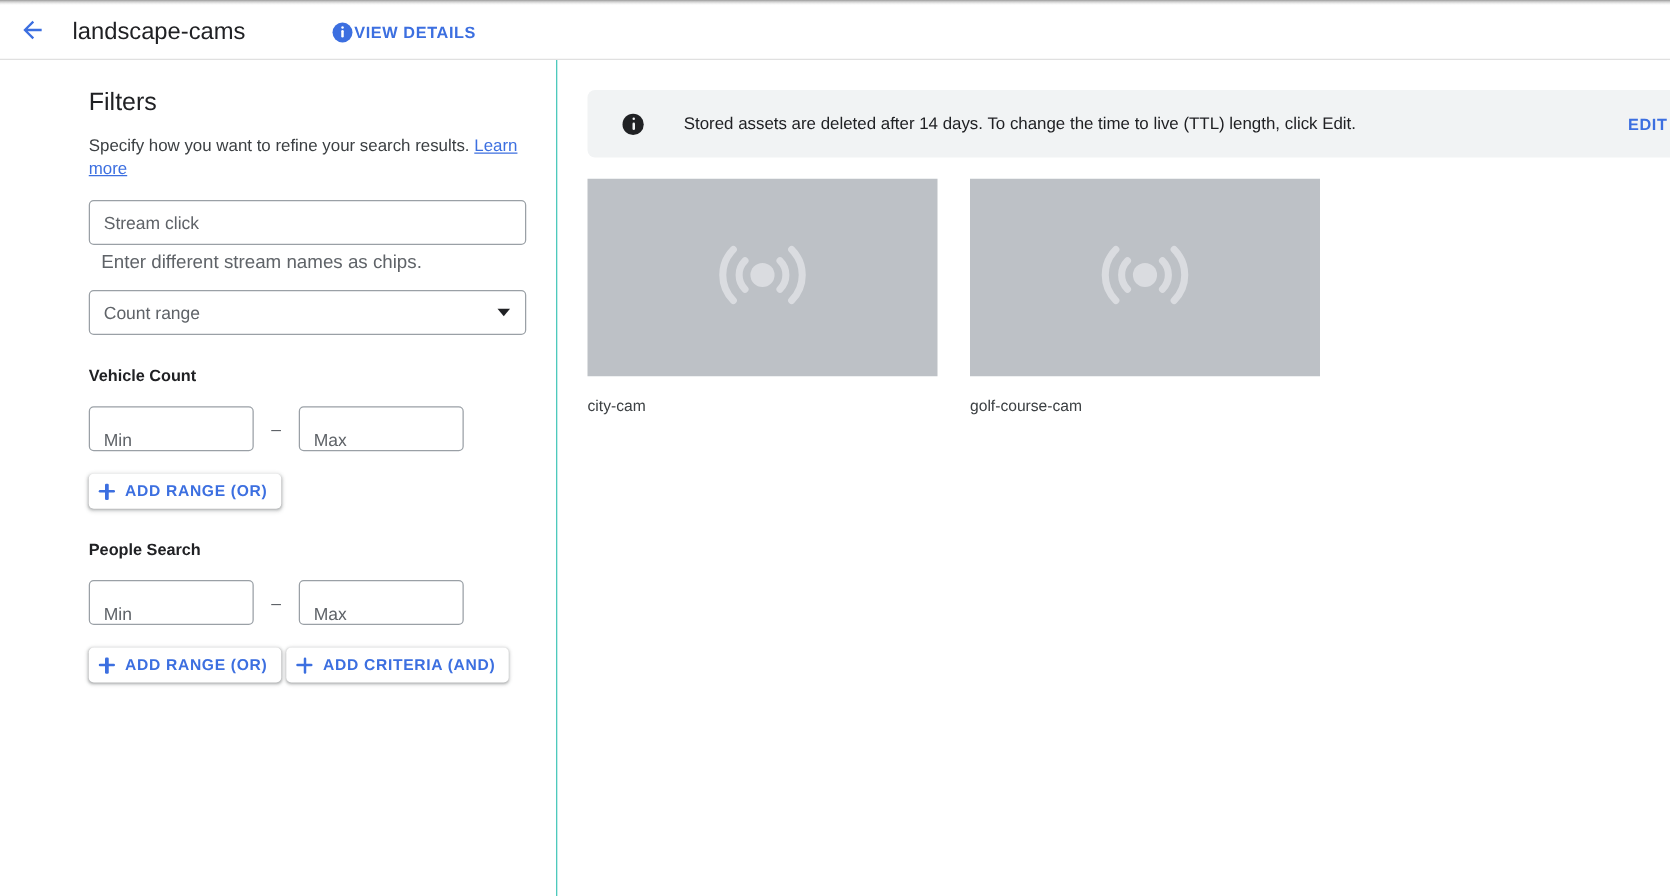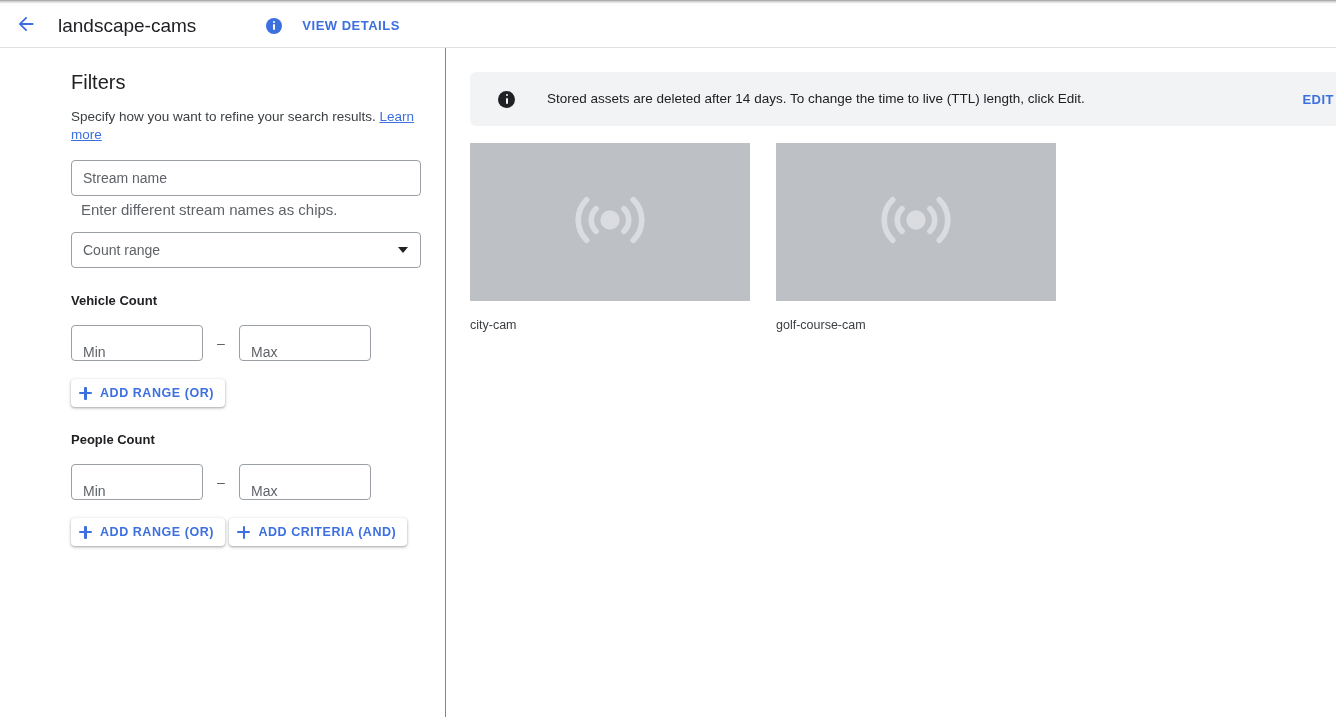--- a/index.html
+++ b/index.html
@@ -60,21 +60,21 @@
     font-size: 19px;
     font-weight: 400;
     color: #202124;
     margin-left: 14px;
     letter-spacing: 0;
     white-space: nowrap;
   }
   .view-details {
     display: flex;
     align-items: center;
-    gap: 20px;
+    gap: 1px;
     margin-left: 64px;
     cursor: pointer;
     text-decoration: none;
     padding: 4px 6px;
     border-radius: 4px;
   }
   .view-details .vd-label {
     color: #3c6fe0;
     font-size: 13px;
     font-weight: 600;
@@ -382,21 +382,21 @@
       <div class="filters-inner">
 
         <h1 class="filters-title">Filters</h1>
 
         <p class="filters-sub">
           <span>Specify how you want to refine your search results.</span>
           <span class="learn-more">Learn more</span>
         </p>
 
         <div class="field">
-          <span class="ph">Stream name</span>
+          <span class="ph">Stream click</span>
         </div>
         <div class="field-hint">Enter different stream names as chips.</div>
 
         <div class="field select-field">
           <span class="ph">Count range</span>
           <span class="caret"></span>
         </div>
 
         
         <div class="group-label">Vehicle Count</div>
@@ -408,21 +408,21 @@
           <div class="range-input">
             <span class="ph">Max</span>
           </div>
         </div>
         <button class="text-btn">
           <span class="plus-icon"></span>
           <span>ADD RANGE (OR)</span>
         </button>
 
         
-        <div class="group-label">People Count</div>
+        <div class="group-label">People Search</div>
         <div class="range-row">
           <div class="range-input">
             <span class="ph">Min</span>
           </div>
           <div class="range-dash">–</div>
           <div class="range-input">
             <span class="ph">Max</span>
           </div>
         </div>
         <button class="text-btn">

